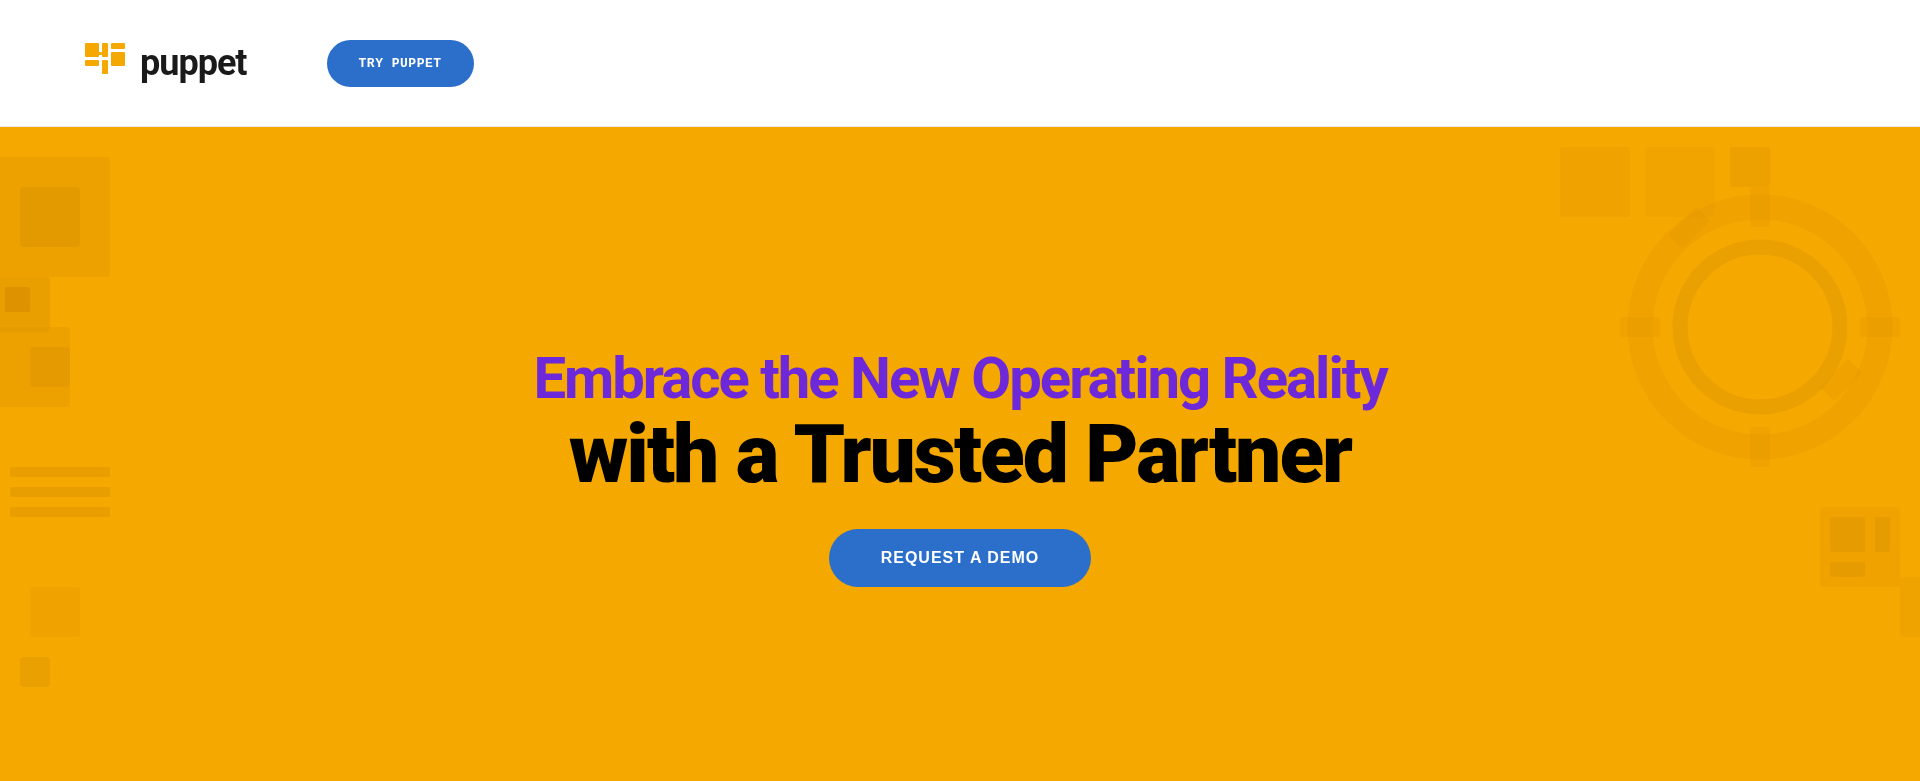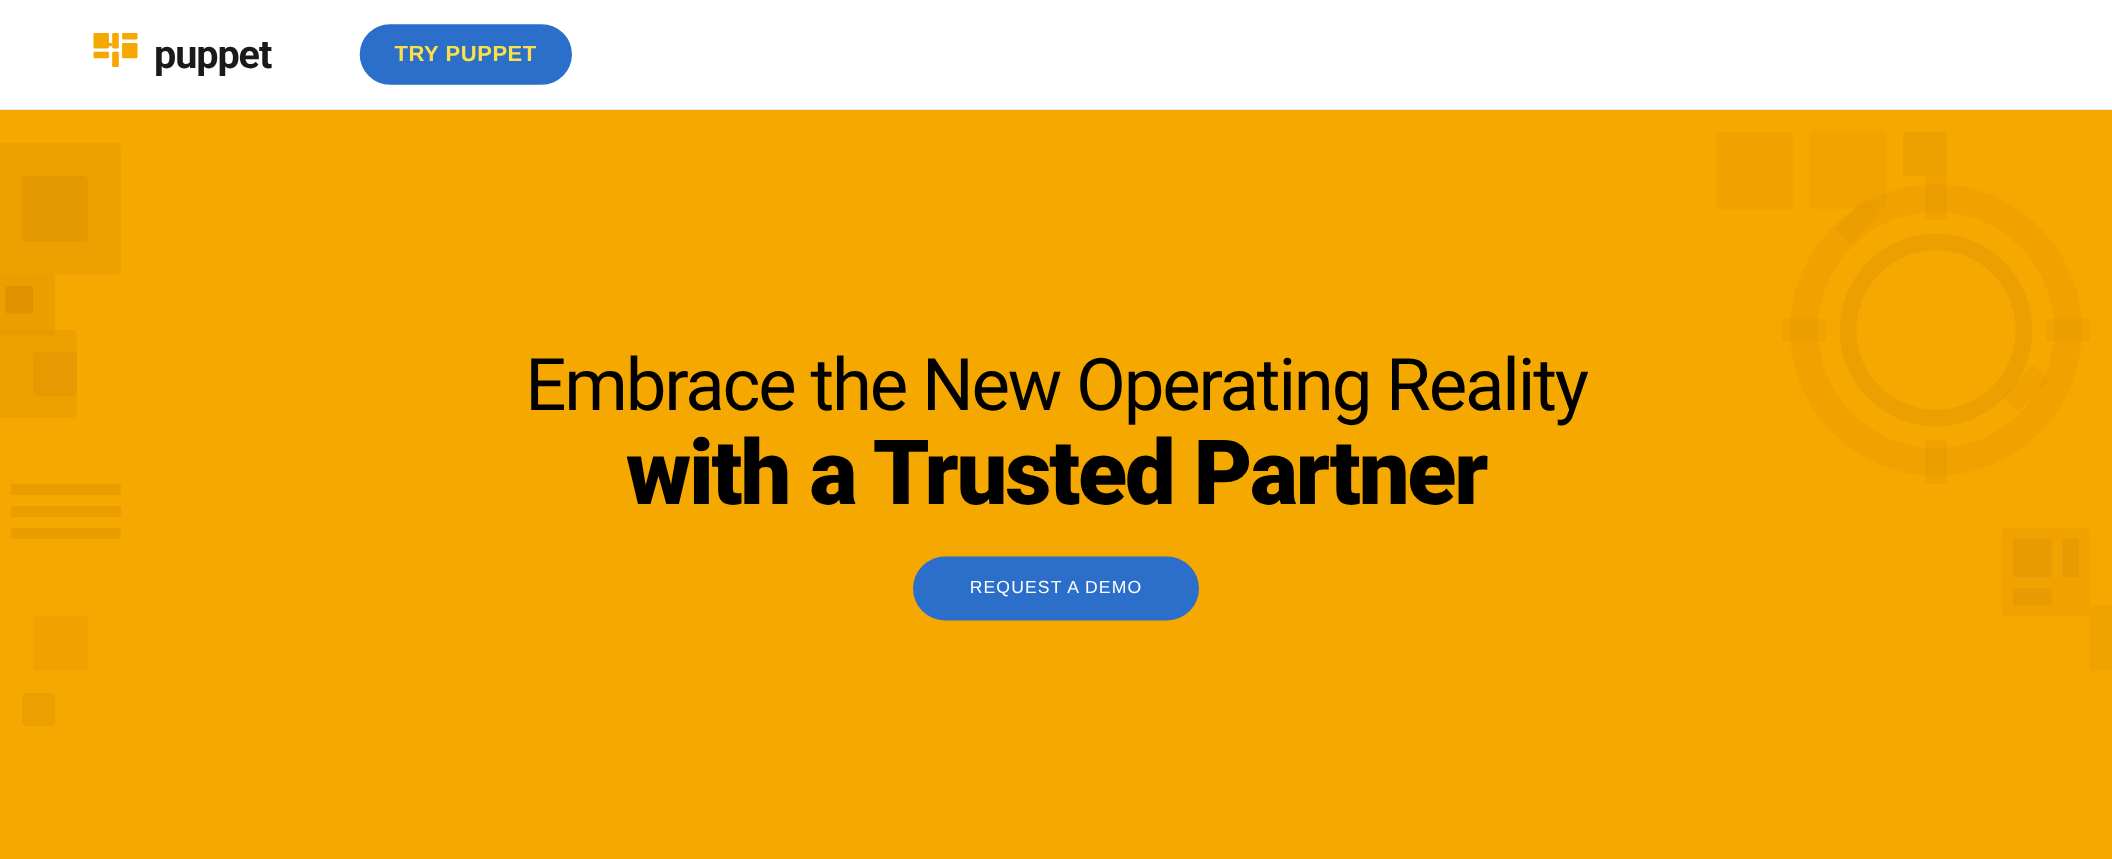--- a/index.html
+++ b/index.html
@@ -11,21 +11,21 @@
     body {
       font-family: -apple-system, BlinkMacSystemFont, 'Segoe UI', Roboto, Arial, sans-serif;
       width: 1920px;
       min-height: 781px;
       overflow-x: hidden;
     }
 
     
     .navbar {
       width: 100%;
-      height: 100px;
+      height: 127px;
       background: #ffffff;
       display: flex;
       align-items: center;
       padding: 0 80px;
       border-bottom: 1px solid #e8e8e8;
       position: relative;
       z-index: 10;
     }
 
     .logo-area {
@@ -60,30 +60,31 @@
       font-weight: 600;
       color: #333333;
       text-decoration: none;
       letter-spacing: 0.5px;
       text-transform: uppercase;
       cursor: pointer;
     }
 
     .try-puppet-btn {
       background: #2c6fca;
-      color: #fde047;
+      color: #ffffff;
       border: none;
       border-radius: 50px;
       padding: 16px 32px;
-      font-size: 20px;
+      font-size: 13px;
       font-weight: 700;
       letter-spacing: 0.5px;
       cursor: pointer;
       text-transform: uppercase;
       white-space: nowrap;
+      font-family: Liberation Mono, monospace;
     }
 
     
     .hero {
       width: 100%;
       height: 681px;
       background: #f5a800;
       position: relative;
       display: flex;
       flex-direction: column;
@@ -104,23 +105,23 @@
 
     .hero-content {
       position: relative;
       z-index: 2;
       text-align: center;
       max-width: 1200px;
       padding: 0 40px;
     }
 
     .hero-title-line1 {
-      font-size: 66px;
-      font-weight: 400;
-      color: #000000;
+      font-size: 58px;
+      font-weight: 700;
+      color: #6d28d9;
       line-height: 1.05;
       letter-spacing: -2px;
       display: block;
     }
 
     .hero-title-line2 {
       font-size: 82px;
       font-weight: 900;
       color: #000000;
       line-height: 1.1;
@@ -136,21 +137,21 @@
       margin-bottom: 50px;
     }
 
     .request-demo-btn {
       background: #2c6fca;
       color: #ffffff;
       border: none;
       border-radius: 50px;
       padding: 20px 52px;
       font-size: 16px;
-      font-weight: 400;
+      font-weight: 700;
       letter-spacing: 1px;
       cursor: pointer;
       text-transform: uppercase;
     }
   </style>
 </head>
 <body>
 
 <nav class="navbar">
   <a class="logo-area" href="#">

